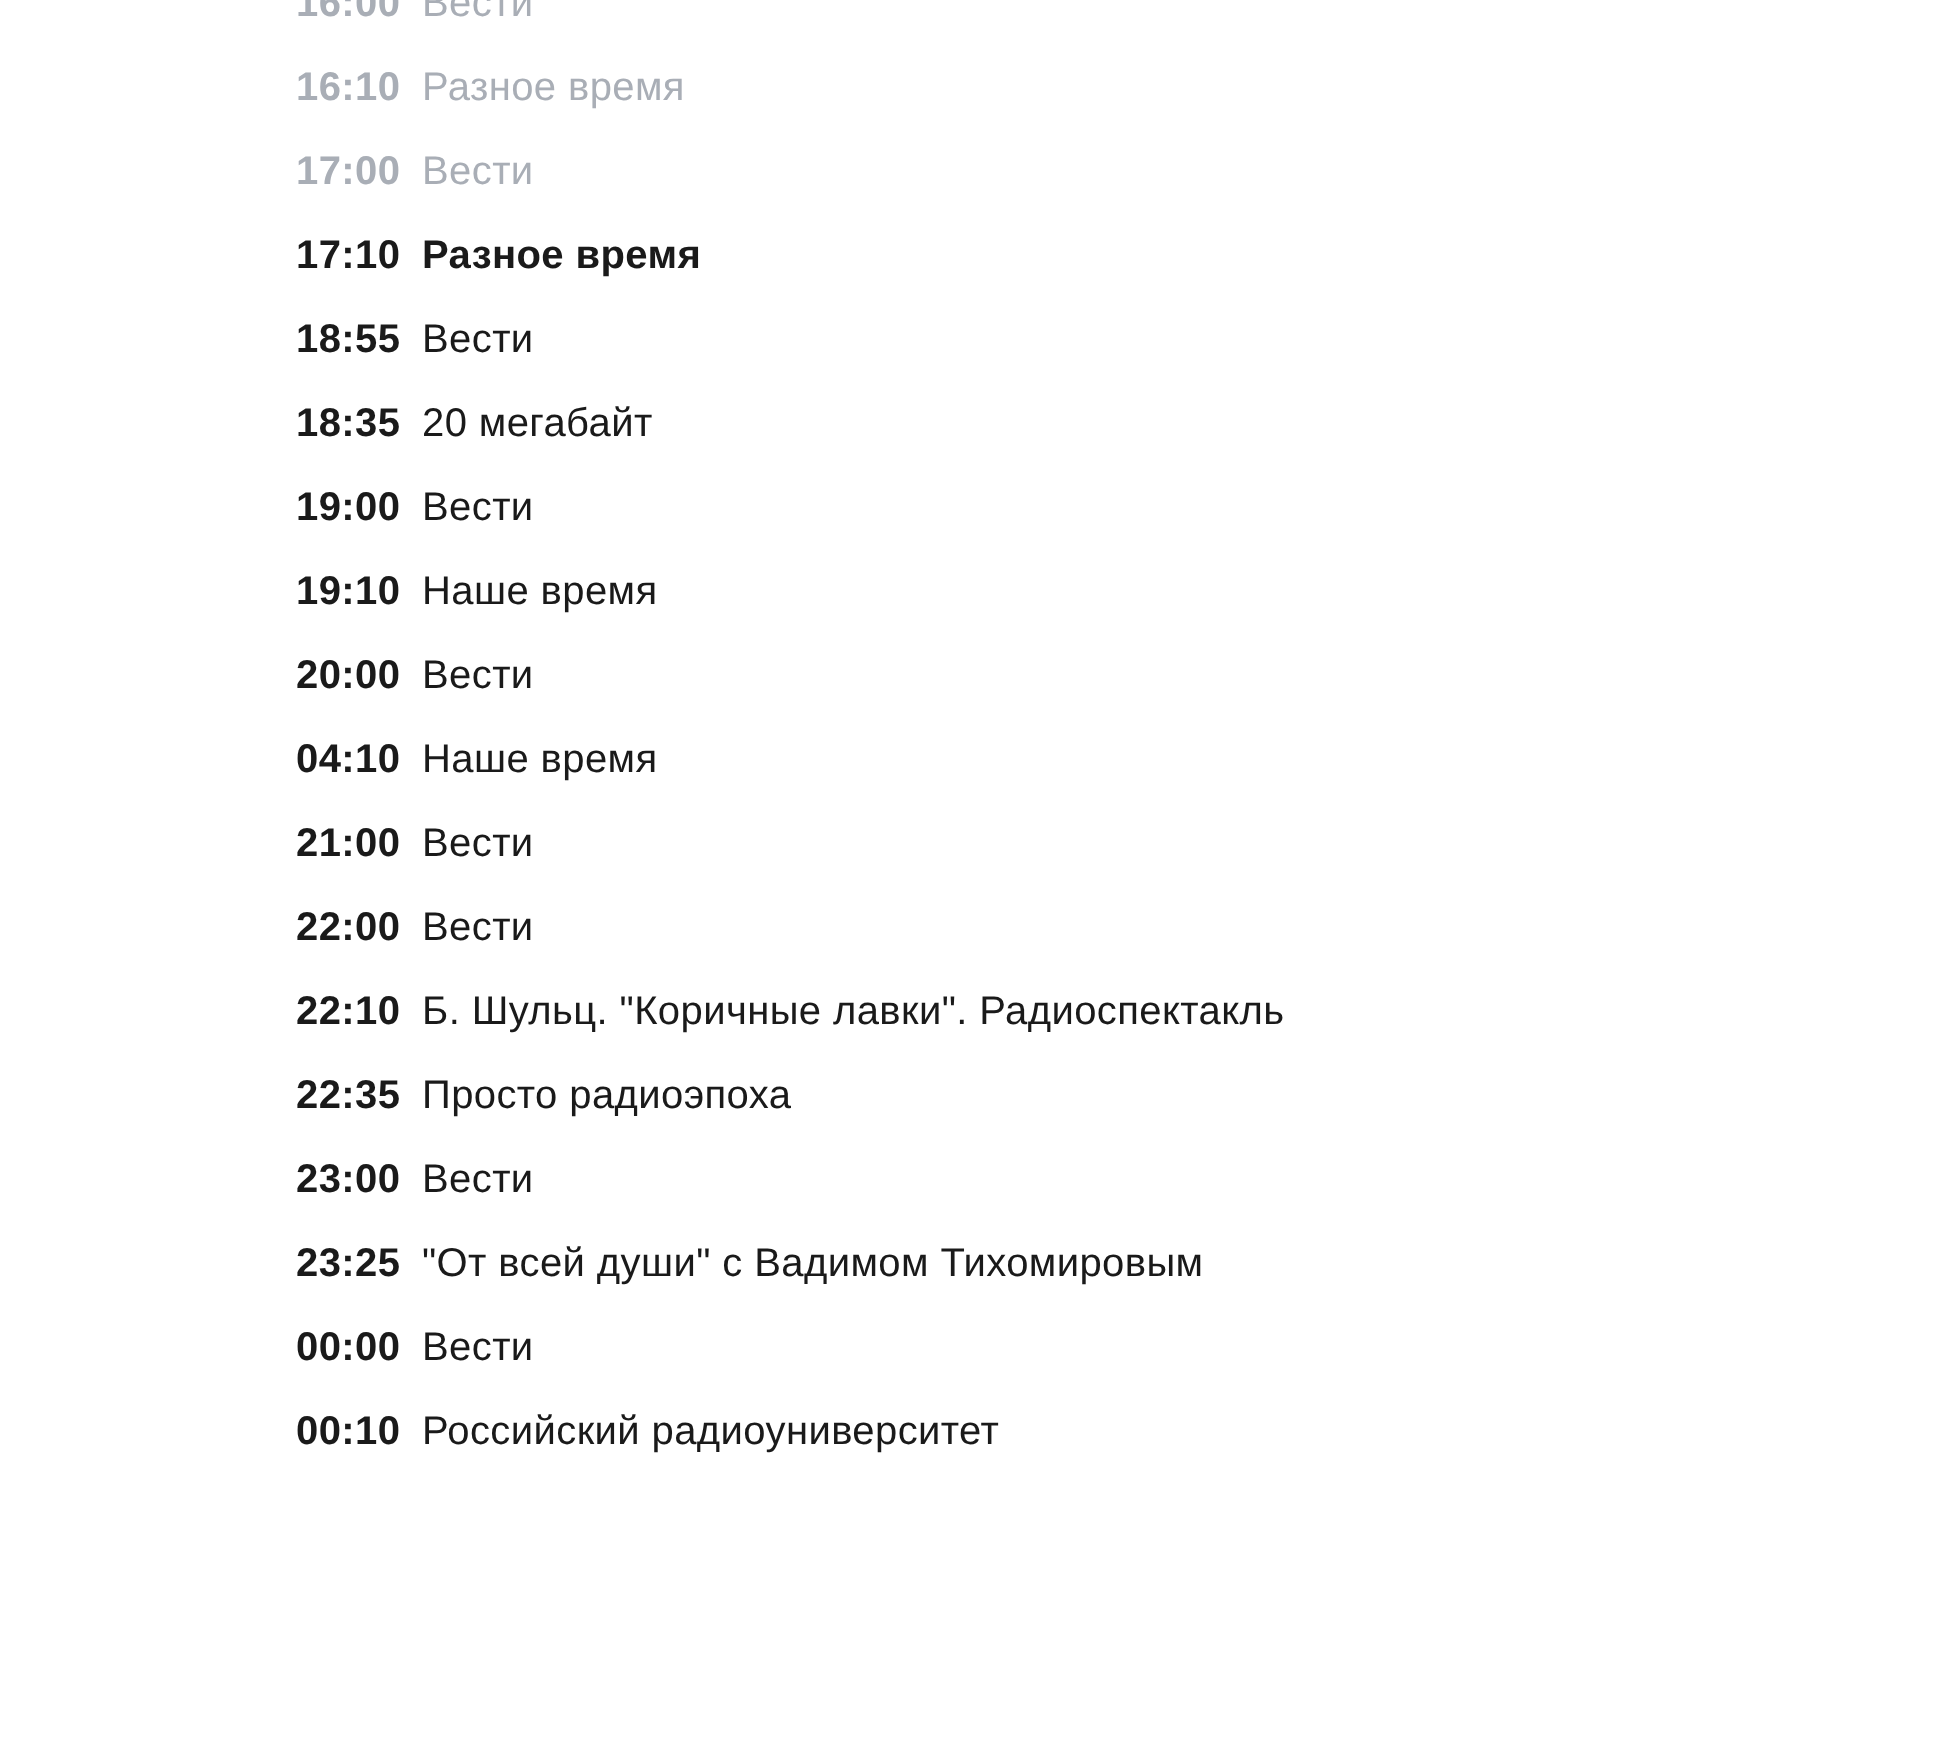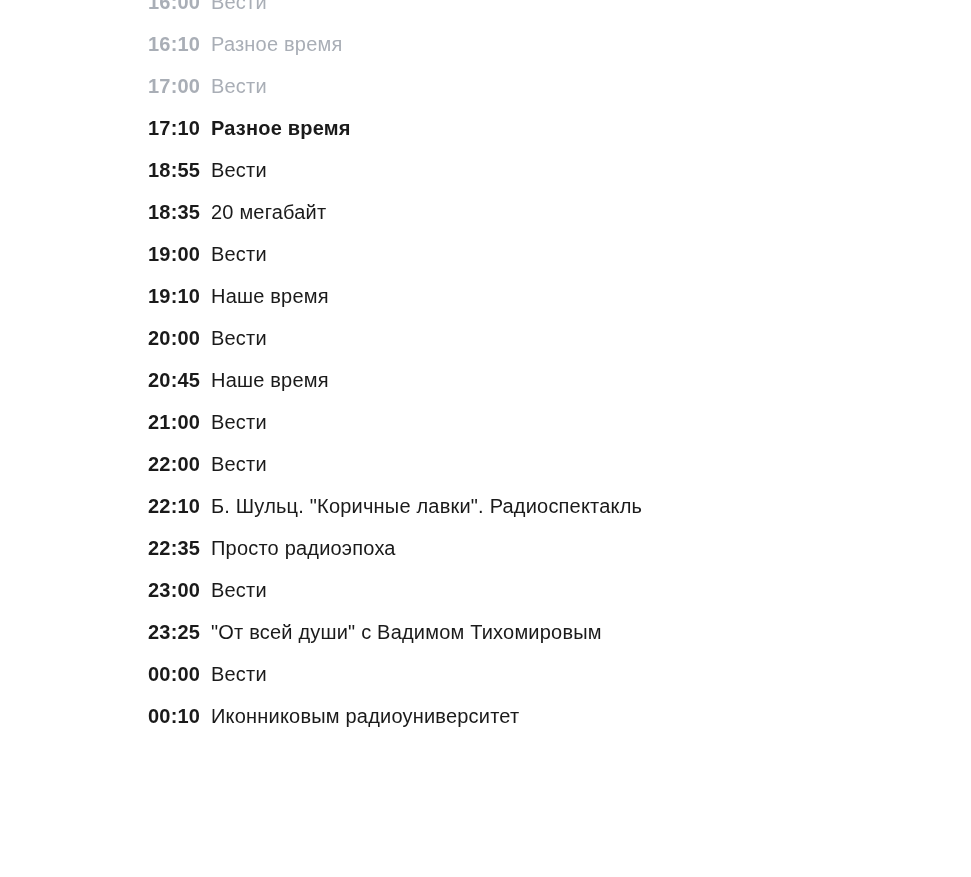--- a/index.html
+++ b/index.html
@@ -108,21 +108,21 @@
     <span class="program-time">19:10</span>
     <span class="program-title">Наше время</span>
   </div>
 
   <div class="schedule-row upcoming">
     <span class="program-time">20:00</span>
     <span class="program-title">Вести</span>
   </div>
 
   <div class="schedule-row upcoming">
-    <span class="program-time">20:45</span>
+    <span class="program-time">04:10</span>
     <span class="program-title">Наше время</span>
   </div>
 
   <div class="schedule-row upcoming">
     <span class="program-time">21:00</span>
     <span class="program-title">Вести</span>
   </div>
 
 
   <div class="schedule-row upcoming">
@@ -150,16 +150,16 @@
     <span class="program-title">"От всей души" с Вадимом Тихомировым</span>
   </div>
 
   <div class="schedule-row upcoming">
     <span class="program-time">00:00</span>
     <span class="program-title">Вести</span>
   </div>
 
   <div class="schedule-row upcoming">
     <span class="program-time">00:10</span>
-    <span class="program-title">Иконниковым радиоуниверситет</span>
+    <span class="program-title">Российский радиоуниверситет</span>
   </div>
 </div>
 </div>
 
 </body></html>

